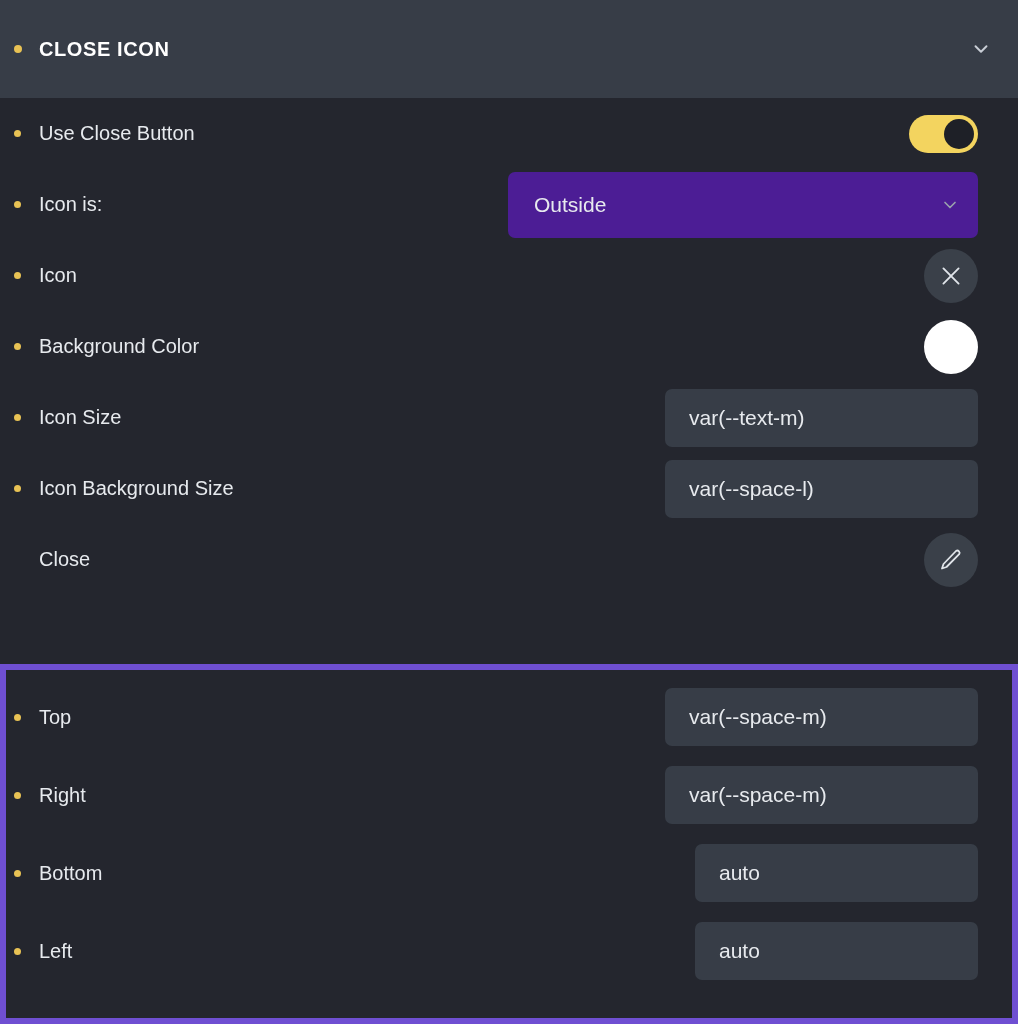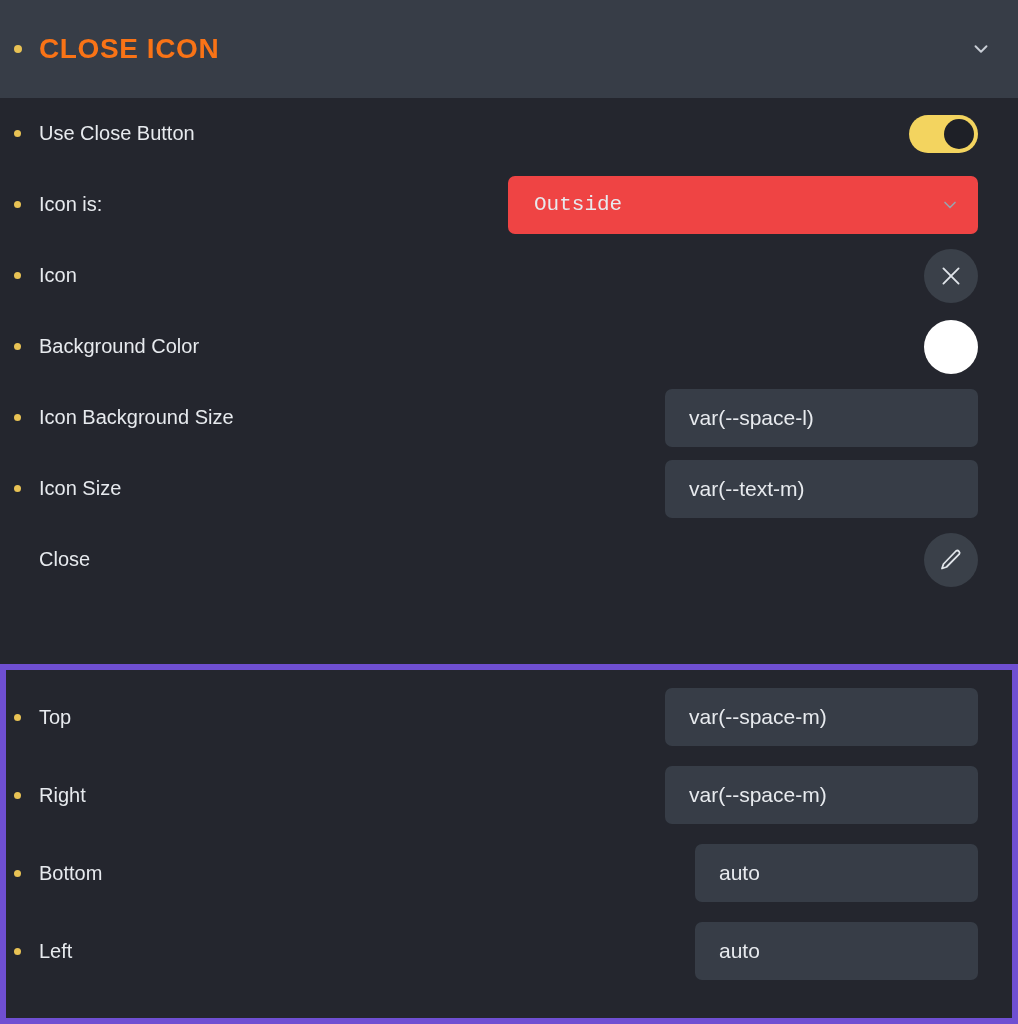--- a/index.html
+++ b/index.html
@@ -29,24 +29,24 @@
     position: relative;
   }
   .panel-header .dot {
     width: 8px; height: 8px;
     border-radius: 50%;
     background: #e8c254;
     flex: 0 0 auto;
     margin-right: 17px;
   }
   .panel-title {
-    font-size: 28px;
+    font-size: 20px;
     font-weight: bold;
     letter-spacing: 0.6px;
-    color: #f97316;
+    color: #ffffff;
     text-transform: uppercase;
     flex: 1 1 auto;
   }
   .header-chevron {
     width: 22px; height: 22px;
     color: #c9ced6;
     display: flex;
     align-items: center;
     justify-content: center;
   }
@@ -92,28 +92,27 @@
     right: 4px;
     width: 30px;
     height: 30px;
     border-radius: 50%;
     background: #1e2027;
   }
 
   
   .select {
     width: 470px;
-    height: 58px;
-    background: #ef4444;
+    height: 66px;
+    background: #4c1d95;
     border-radius: 7px;
     display: flex;
     align-items: center;
     padding: 0 18px 0 26px;
     flex: 0 0 auto;
-    font-family: Liberation Mono, monospace;
   }
   .select-value {
     font-size: 21px;
     color: #e7eaee;
     flex: 1 1 auto;
   }
   .select-chevron {
     width: 20px; height: 20px;
     color: #9aa2ad;
     display: flex;
@@ -218,28 +217,28 @@
 
 
     <div class="row">
       <span class="dot"></span>
       <span class="row-label">Background Color</span>
       <span class="swatch" id="sw-bgcolor" style="background: rgb(255, 255, 255);"></span>
     </div>
 
     <div class="row">
       <span class="dot"></span>
+      <span class="row-label">Icon Size</span>
+      <span class="text-input wide">var(--text-m)</span>
+    </div>
+
+    <div class="row">
+      <span class="dot"></span>
       <span class="row-label">Icon Background Size</span>
       <span class="text-input wide">var(--space-l)</span>
-    </div>
-
-    <div class="row">
-      <span class="dot"></span>
-      <span class="row-label">Icon Size</span>
-      <span class="text-input wide">var(--text-m)</span>
     </div>
 
     <div class="row">
       <span class="dot hidden"></span>
       <span class="row-label">Close</span>
       <span class="circle-btn">
         <svg width="24" height="24" viewBox="0 0 24 24" fill="none" stroke="currentColor" stroke-width="1.8" stroke-linecap="round" stroke-linejoin="round">
             <path d="M17 3a2.3 2.3 0 0 1 3.2 3.2L7.5 19 3 20.5 4.5 16z"></path>
           </svg>
       </span>

